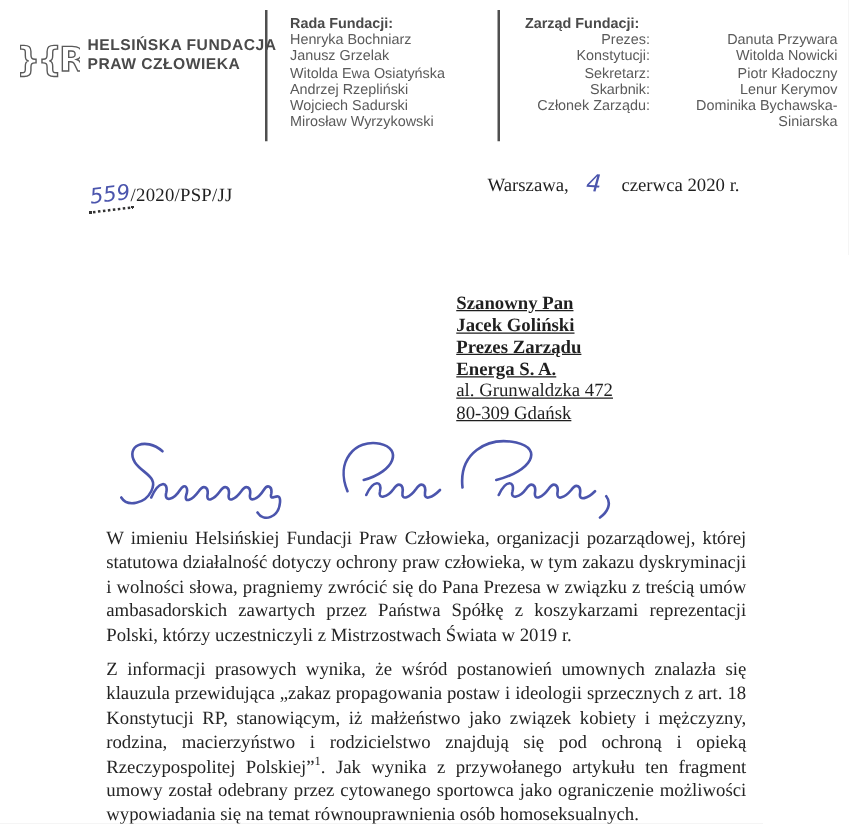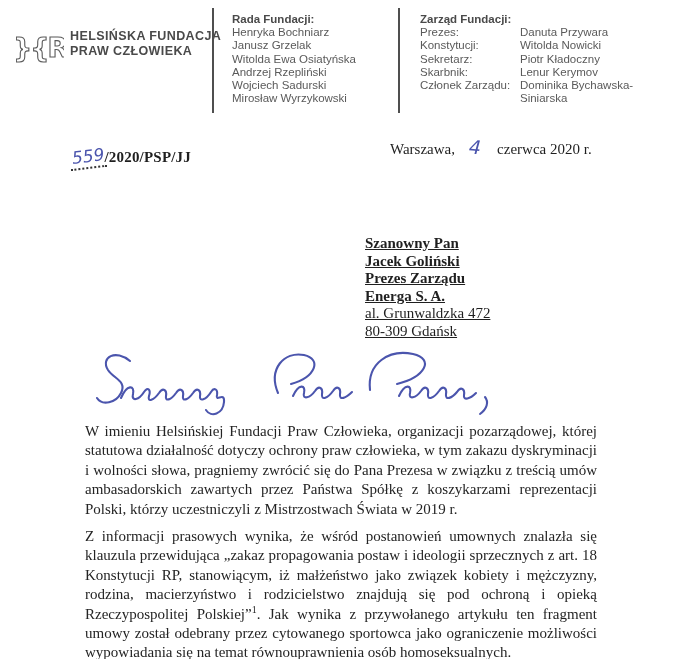--- a/index.html
+++ b/index.html
@@ -15,30 +15,30 @@
   .logo svg{display:block;}
   .org-name{margin-left:6px;margin-top:2px;font-weight:bold;font-size:12.5px;
     line-height:15px;letter-spacing:0.4px;color:#4a4a4a;}
   .vline{position:absolute;top:8px;width:2px;height:105px;background:#4f4f4f;}
   .vline.v1{left:212px;}
   .vline.v2{left:398px;}
   .hcol{position:absolute;top:13px;font-size:11.5px;line-height:13.2px;color:#5a5a5a;}
   .hcol .col-title{font-weight:bold;color:#4a4a4a;}
   .council{left:232px;width:150px;}
   .board{left:420px;width:250px;}
-  .board-row{display:grid;grid-template-columns:100px auto;}
+  .board-row{display:grid;grid-template-columns:100px auto;text-align:right;}
   
   .dateline{position:absolute;left:390px;top:136px;font-size:15px;display:flex;align-items:baseline;}
   .dateline .city{margin-right:14px;}
   .ink{color:#4b55ad;font-family:"DejaVu Sans", sans-serif;}
   .hand-day{font-size:19px;font-style:italic;transform:rotate(4deg);margin-right:16px;display:inline-block;}
   .refline{position:absolute;left:70px;top:146px;font-size:15px;display:flex;align-items:baseline;}
   .hand-ref{font-size:17px;font-style:italic;display:inline-block;transform:rotate(-7deg);
     border-bottom:2px dotted #333;padding:0 2px 1px 2px;margin-right:-2px;}
-  .ref-printed{font-weight:bold;letter-spacing:0.2px;}
+  .ref-printed{font-weight:normal;letter-spacing:0.2px;}
   
   .recipient{position:absolute;left:365px;top:235px;font-size:15px;line-height:17.6px;text-decoration:underline;}
   .recipient .b{font-weight:bold;}
   
   .greeting{position:absolute;left:86px;top:347px;width:420px;height:76px;}
   
   .body-text{position:absolute;left:85px;top:422px;width:512px;}
   .body-text p{margin:0 0 8px 0;text-align:justify;font-size:15px;line-height:19.4px;color:#242424;}
   .body-text sup{font-size:10px;line-height:0;vertical-align:super;}
 </style>

